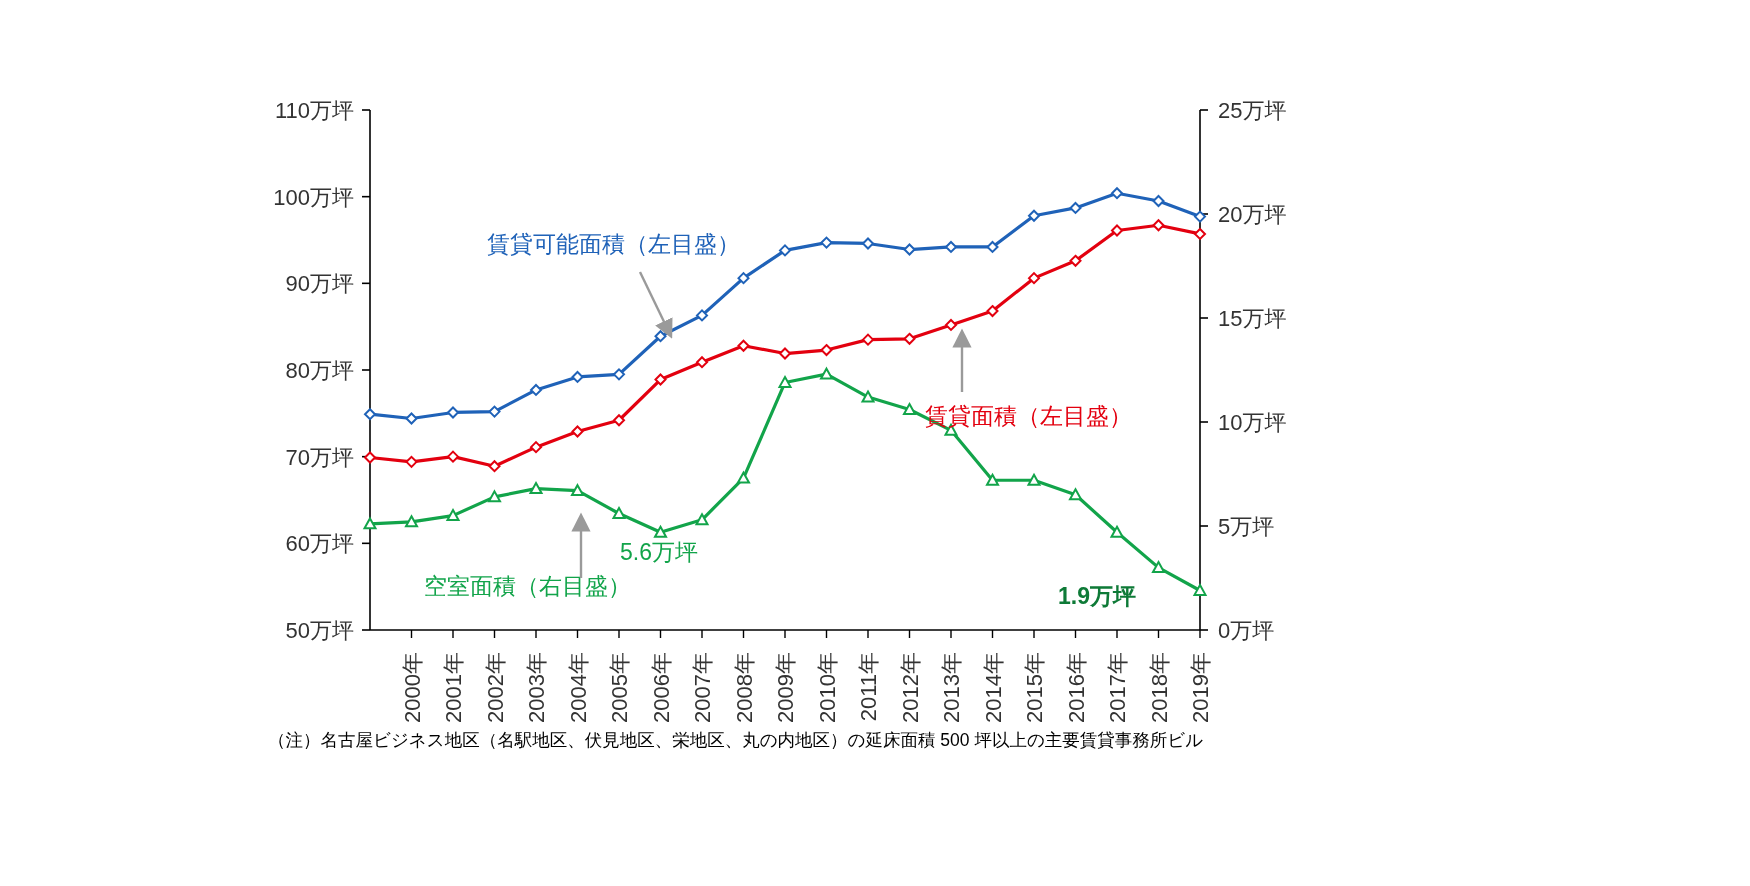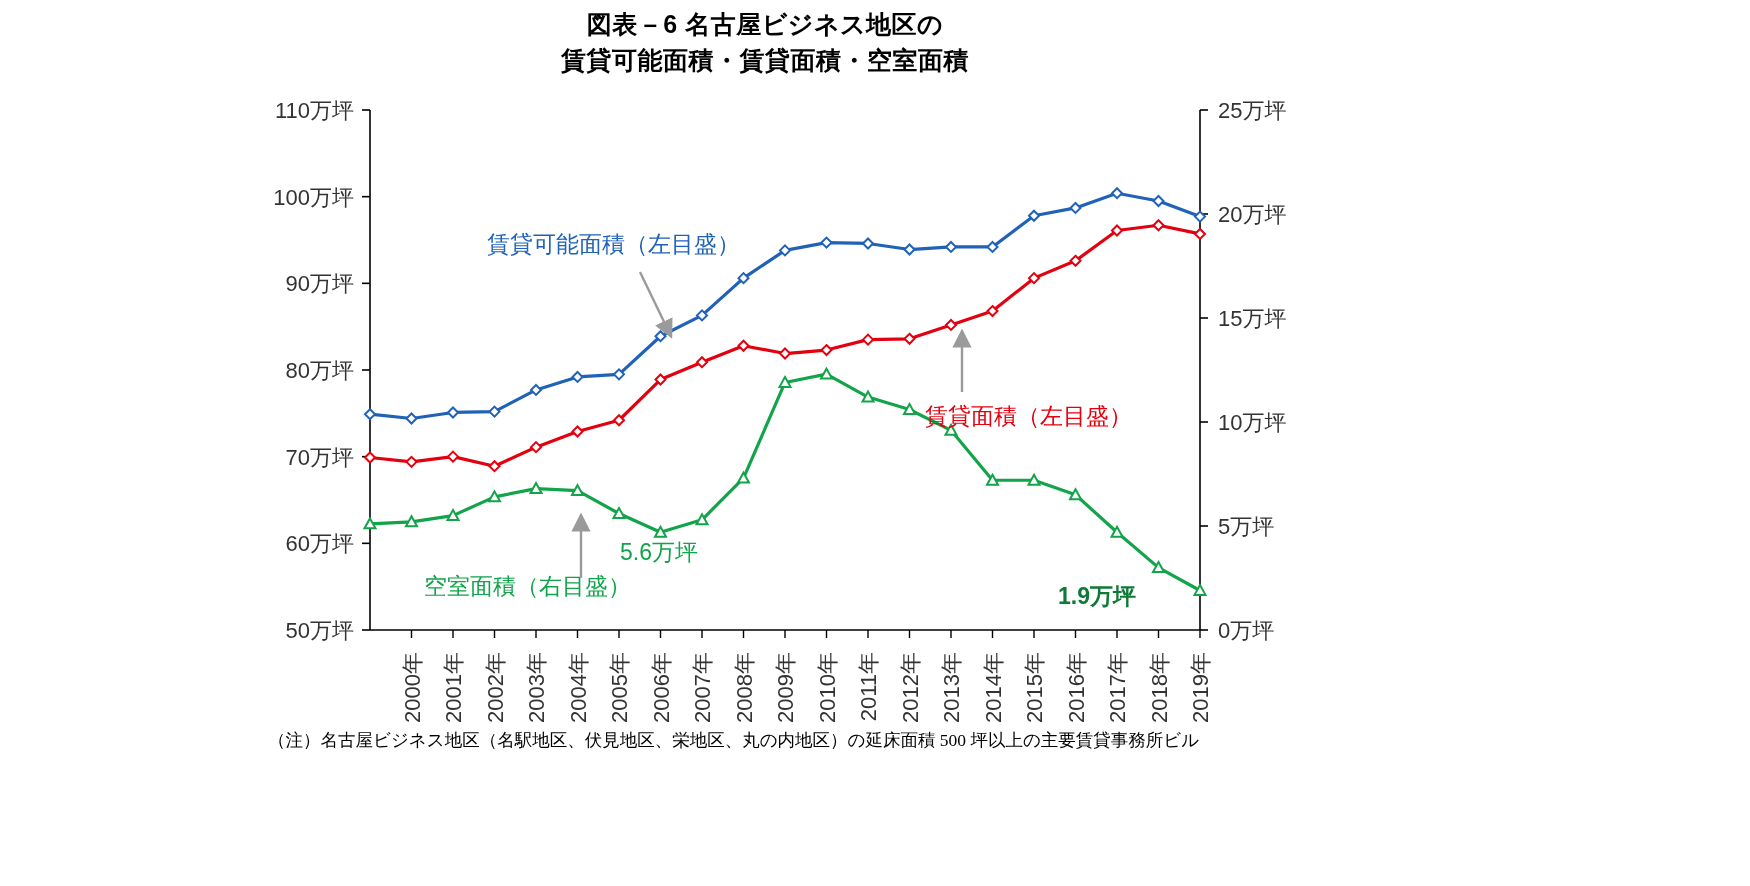--- a/index.html
+++ b/index.html
@@ -44,31 +44,27 @@
 
   .footnote {
     position: absolute;
     left: 268px;
     top: 726px;
     width: 1090px;
     font-size: 17.5px;
     line-height: 1.62;
     color: #000;
   }
-  .footnote div { white-space: nowrap; font-family: Liberation Serif, serif; }
+  .footnote div { white-space: nowrap; }
 </style>
 </head>
 <body>
 
 <div id="page">
 
-  <div class="title">
-    <div>図表－6  名古屋ビジネス地区の</div>
-    <div>賃貸可能面積・賃貸面積・空室面積</div>
-  </div>
 
   <div class="plot-wrap">
     <svg class="chart" id="chart-svg" width="1530" height="800" viewBox="0 0 1530 800">
 
       <g id="g-axis">
           <line x1="370" y1="110" x2="370" y2="630" stroke="#000000" stroke-width="1.6"></line>
           <line x1="1200" y1="110" x2="1200" y2="630" stroke="#000000" stroke-width="1.6"></line>
           <line x1="370" y1="630" x2="1200" y2="630" stroke="#000000" stroke-width="1.6"></line>
           <line x1="362" y1="630" x2="370" y2="630" stroke="#000000" stroke-width="1.6"></line>
           <line x1="362" y1="543.3333333333334" x2="370" y2="543.3333333333334" stroke="#000000" stroke-width="1.6"></line>

